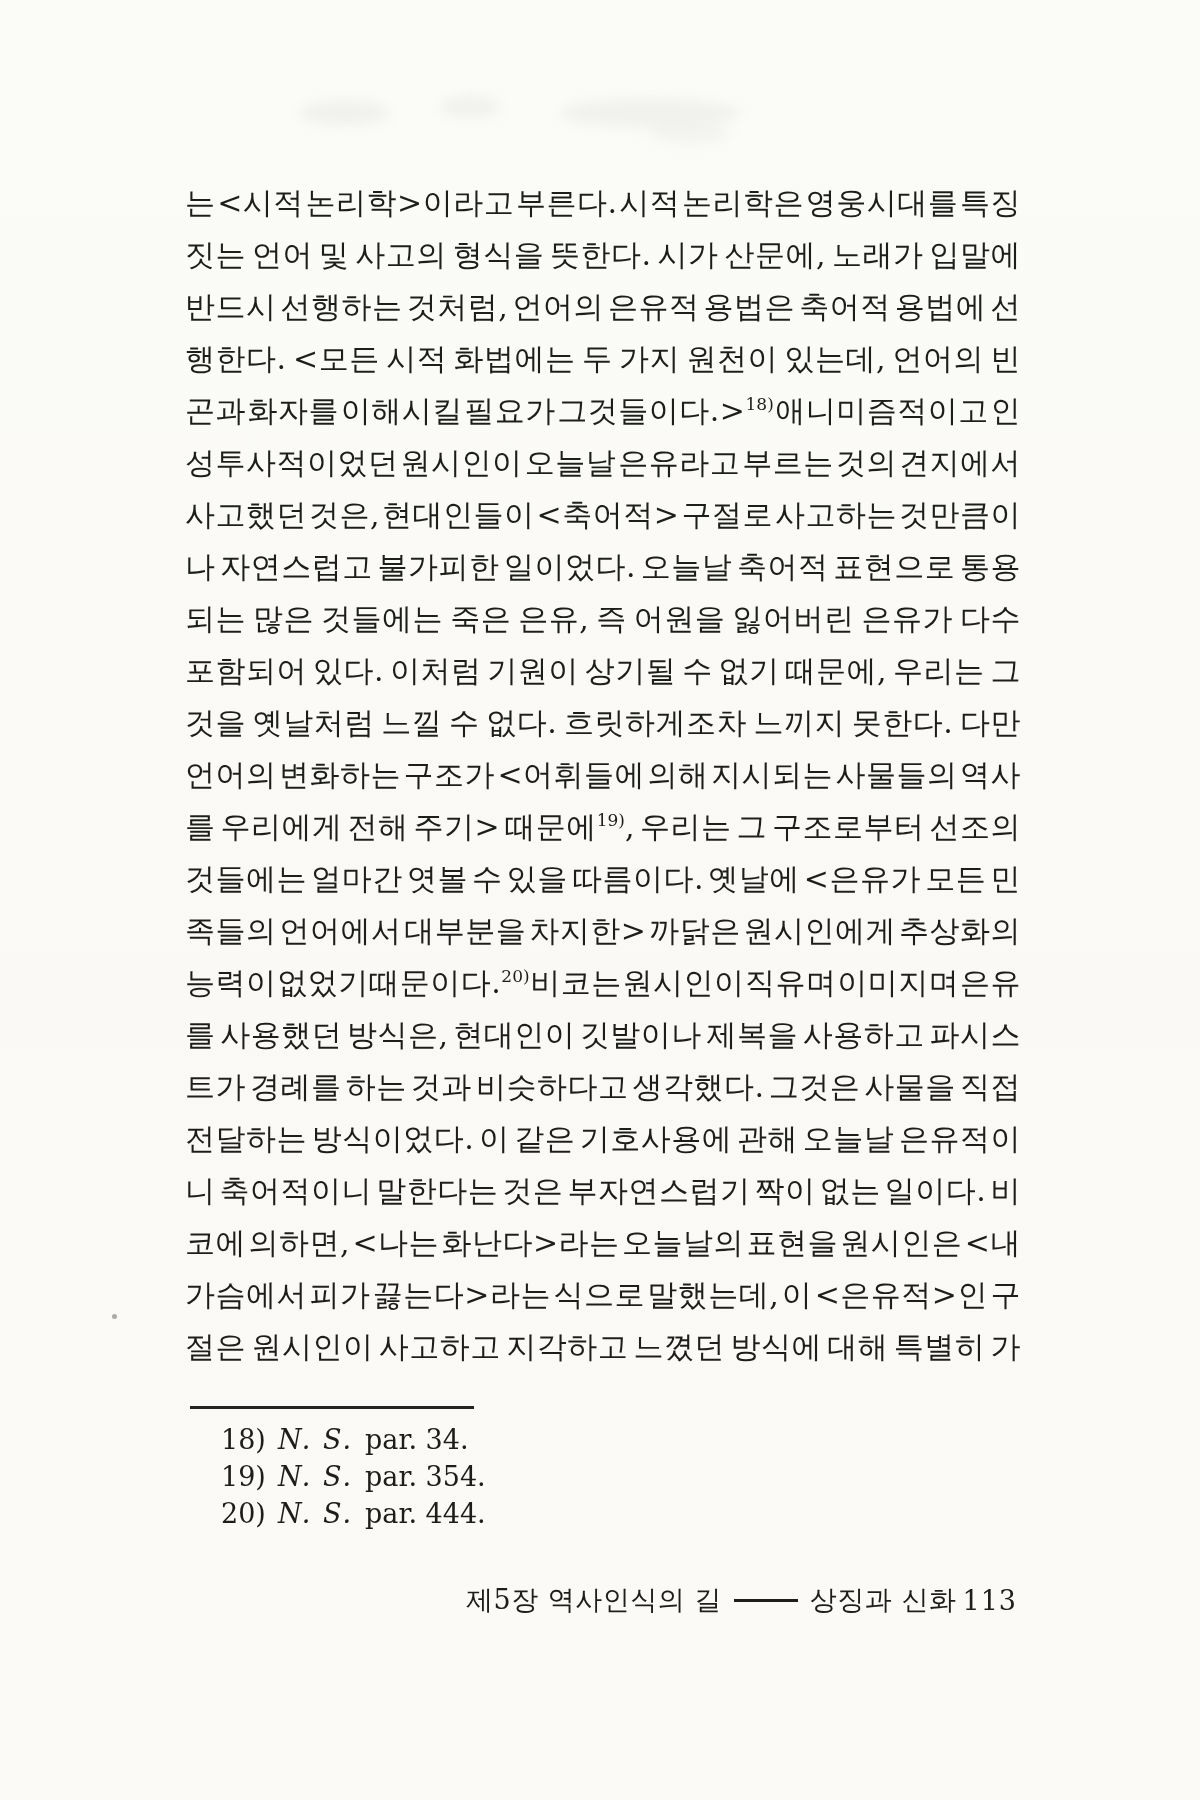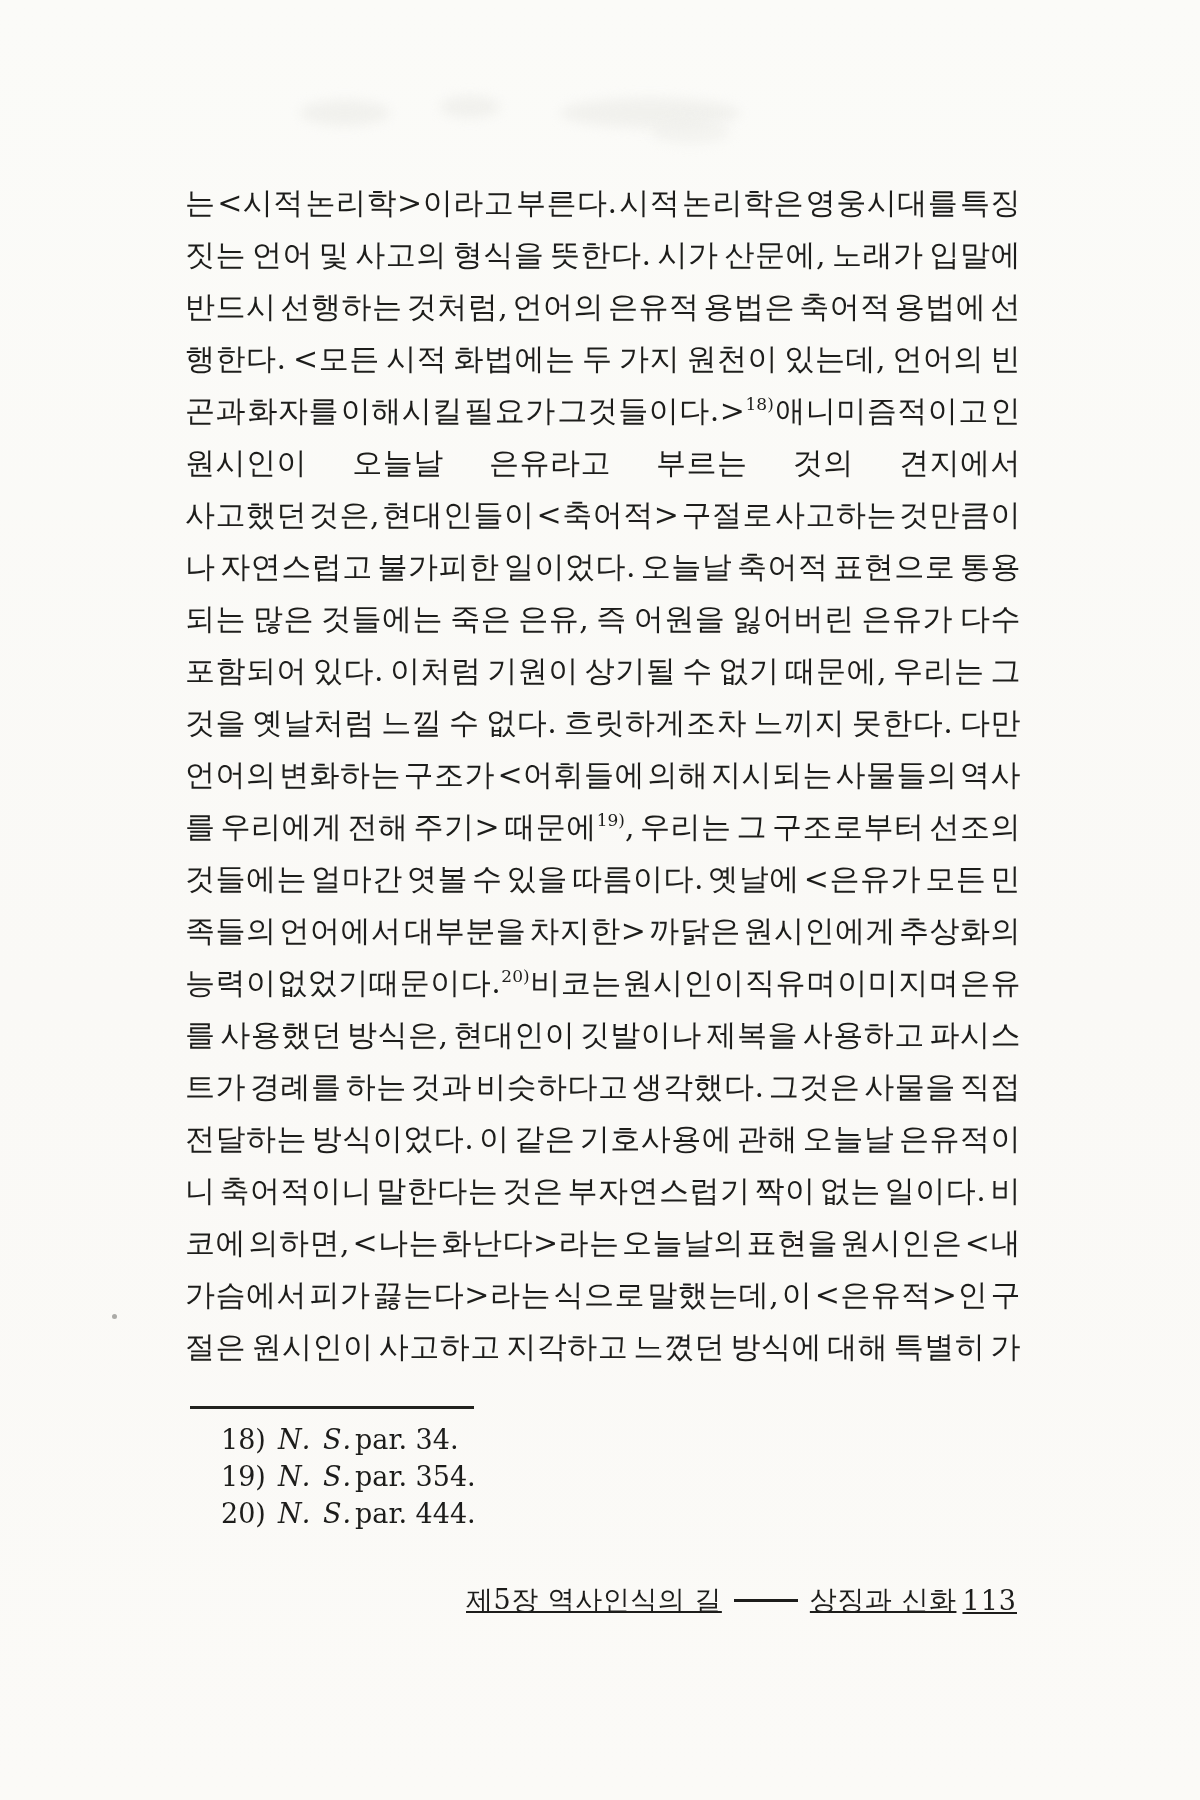--- a/index.html
+++ b/index.html
@@ -56,30 +56,29 @@
     background: #22221f;
   }
   #footnotes {
     position: absolute;
     left: 221px; top: 1421px;
     font-size: 27px;
     line-height: 37px;
   }
   .footnote-row { white-space: nowrap; }
   .footnote-row .fn-num { margin-right: 12px; }
-  .footnote-row .fn-source { font-style: italic; margin-right: 2px; letter-spacing: 2px; }
+  .footnote-row .fn-source { font-style: italic; margin-right: 12px; letter-spacing: 2px; }
   #page-footer {
     position: absolute;
     top: 1582px; right: 183px;
     font-size: 27px;
     display: flex;
     align-items: center;
     white-space: nowrap;
     letter-spacing: 0.5px;
-    text-decoration: underline;
   }
   #footer-dash {
     display: inline-block;
     width: 64px; height: 3px;
     background: #1d1d1b;
     margin: 0 12px;
   }
   #footer-page-number {
     margin-left: 6px;
     letter-spacing: 1px;
@@ -145,20 +144,21 @@
       <div class="bodyline">
         <span>곤과</span>
         <span>화자를</span>
         <span>이해시킬</span>
         <span>필요가</span>
         <span>그것들이다.&gt;<sup>18)</sup></span>
         <span>애니미즘적이고</span>
         <span>인</span>
       </div>
       <div class="bodyline">
+        <span>성투사적이었던</span>
         <span>원시인이</span>
         <span>오늘날</span>
         <span>은유라고</span>
         <span>부르는</span>
         <span>것의</span>
         <span>견지에서</span>
       </div>
       <div class="bodyline">
         <span>사고했던</span>
         <span>것은,</span>

